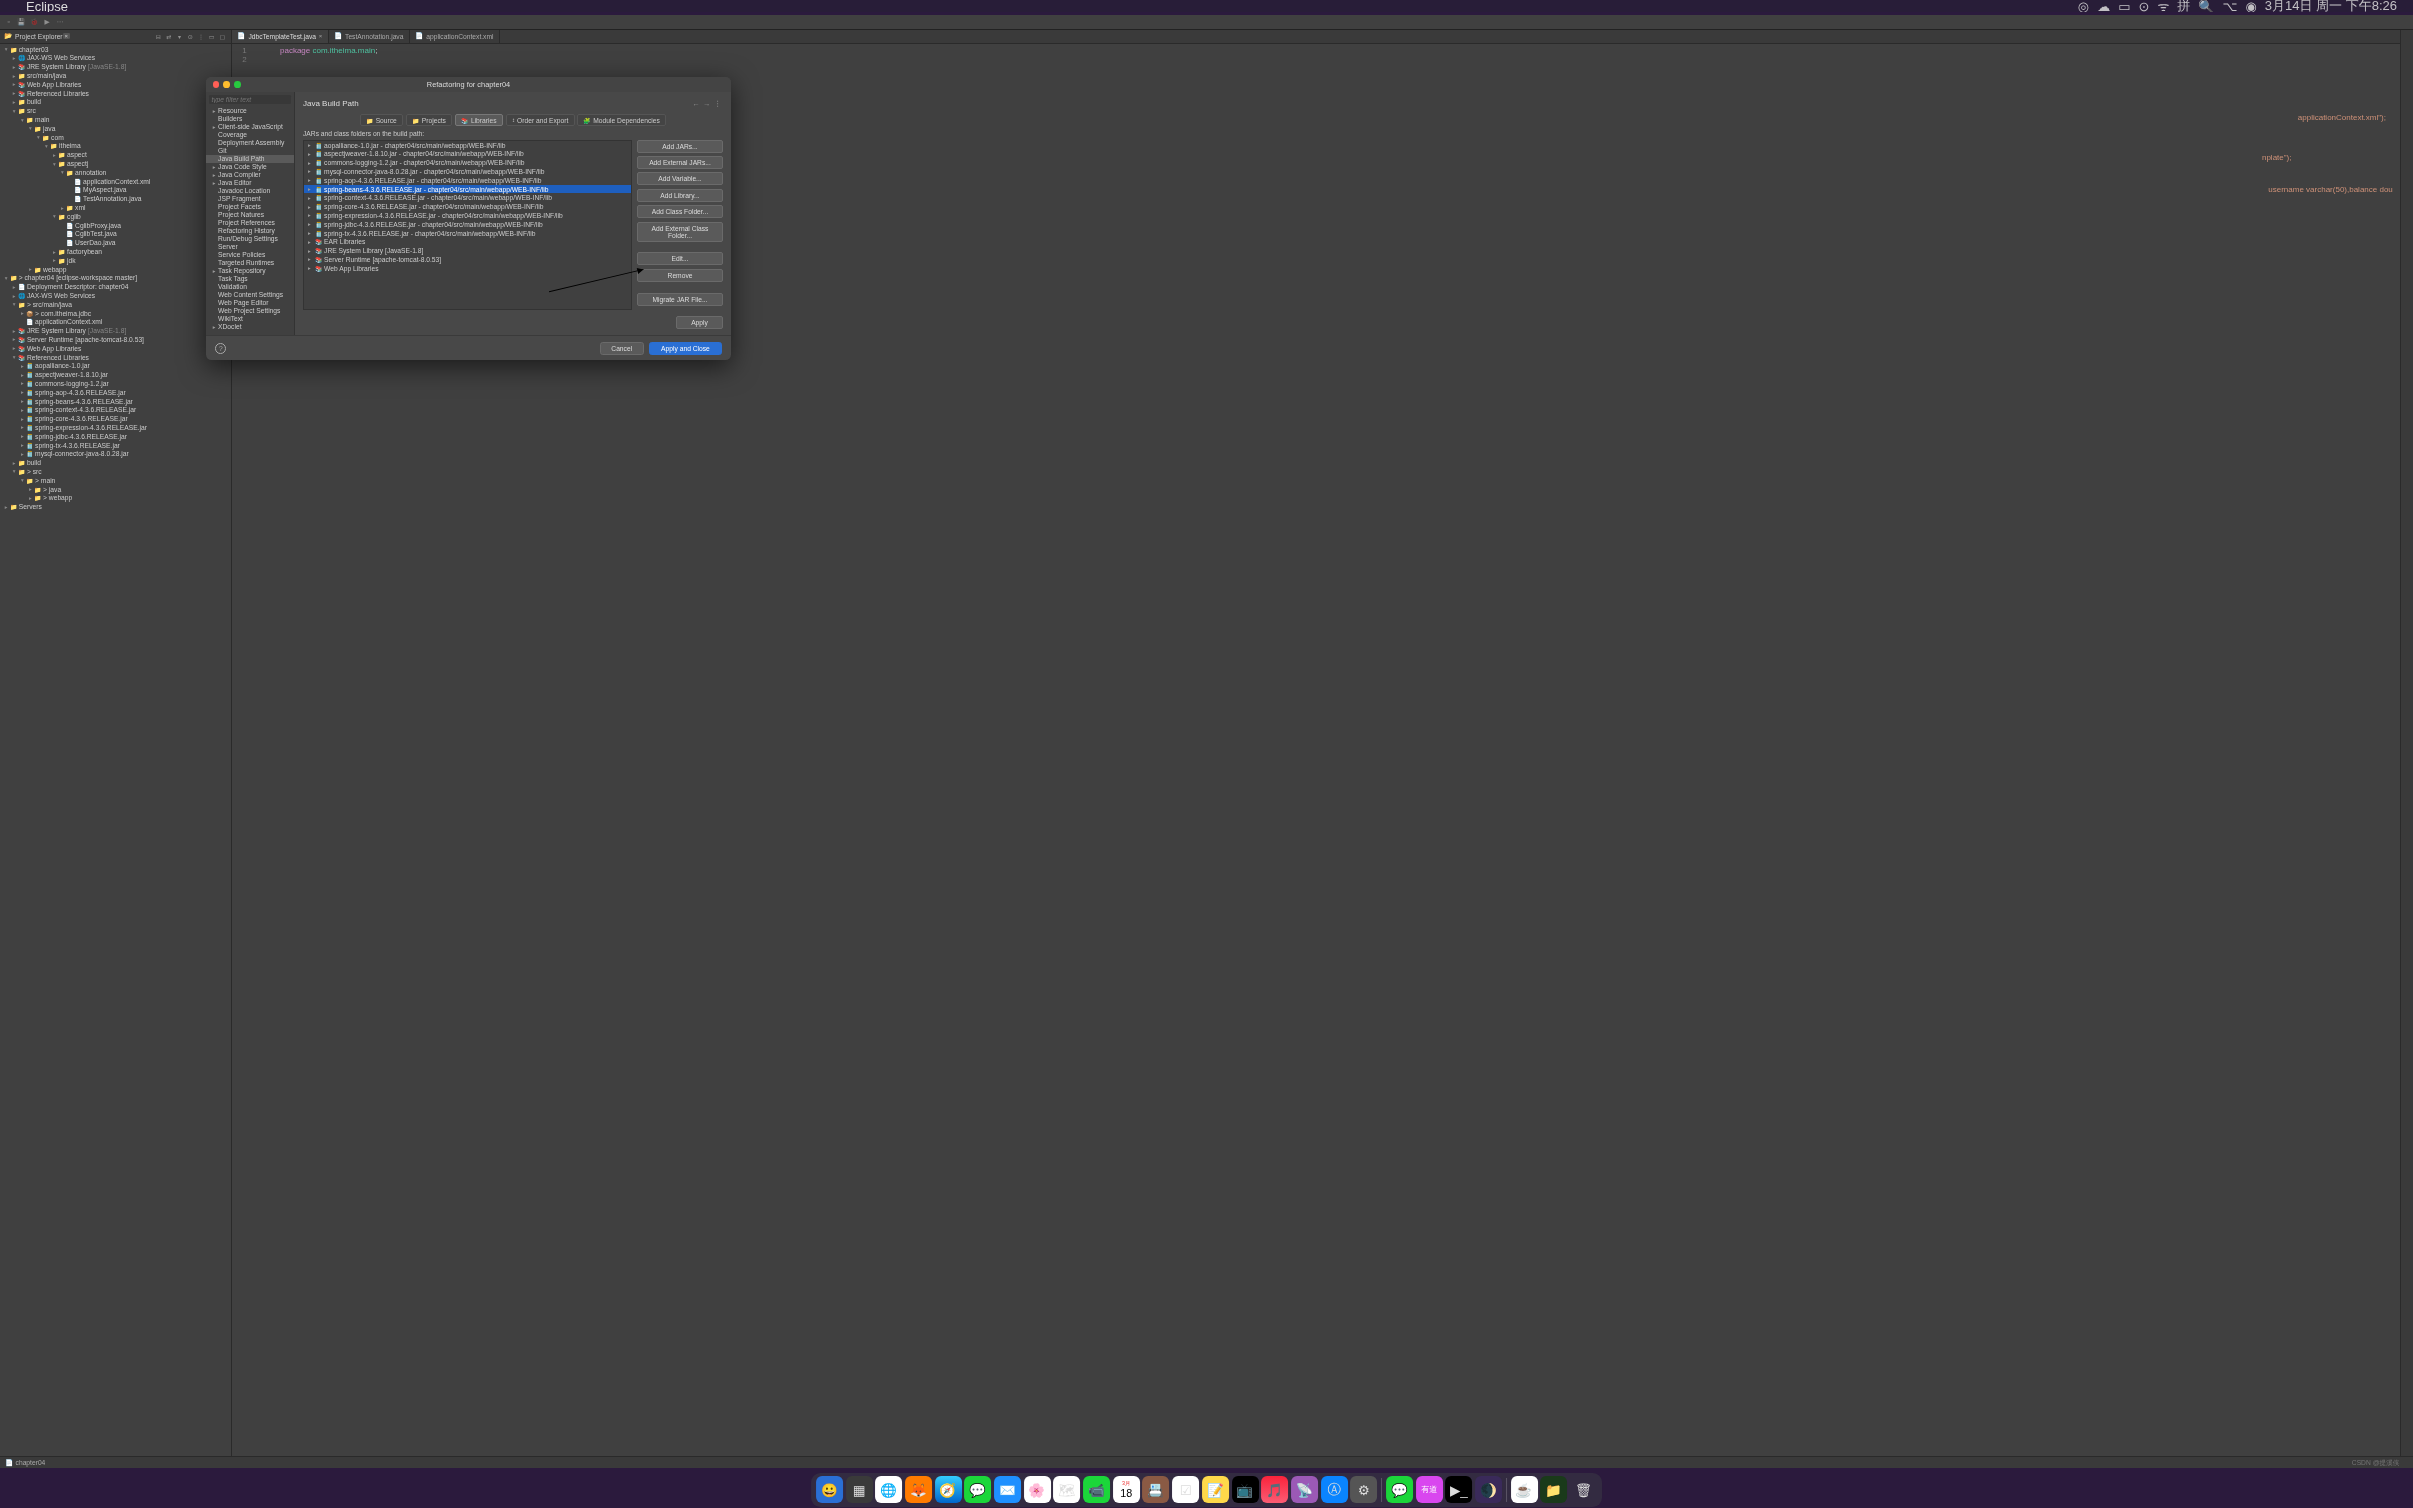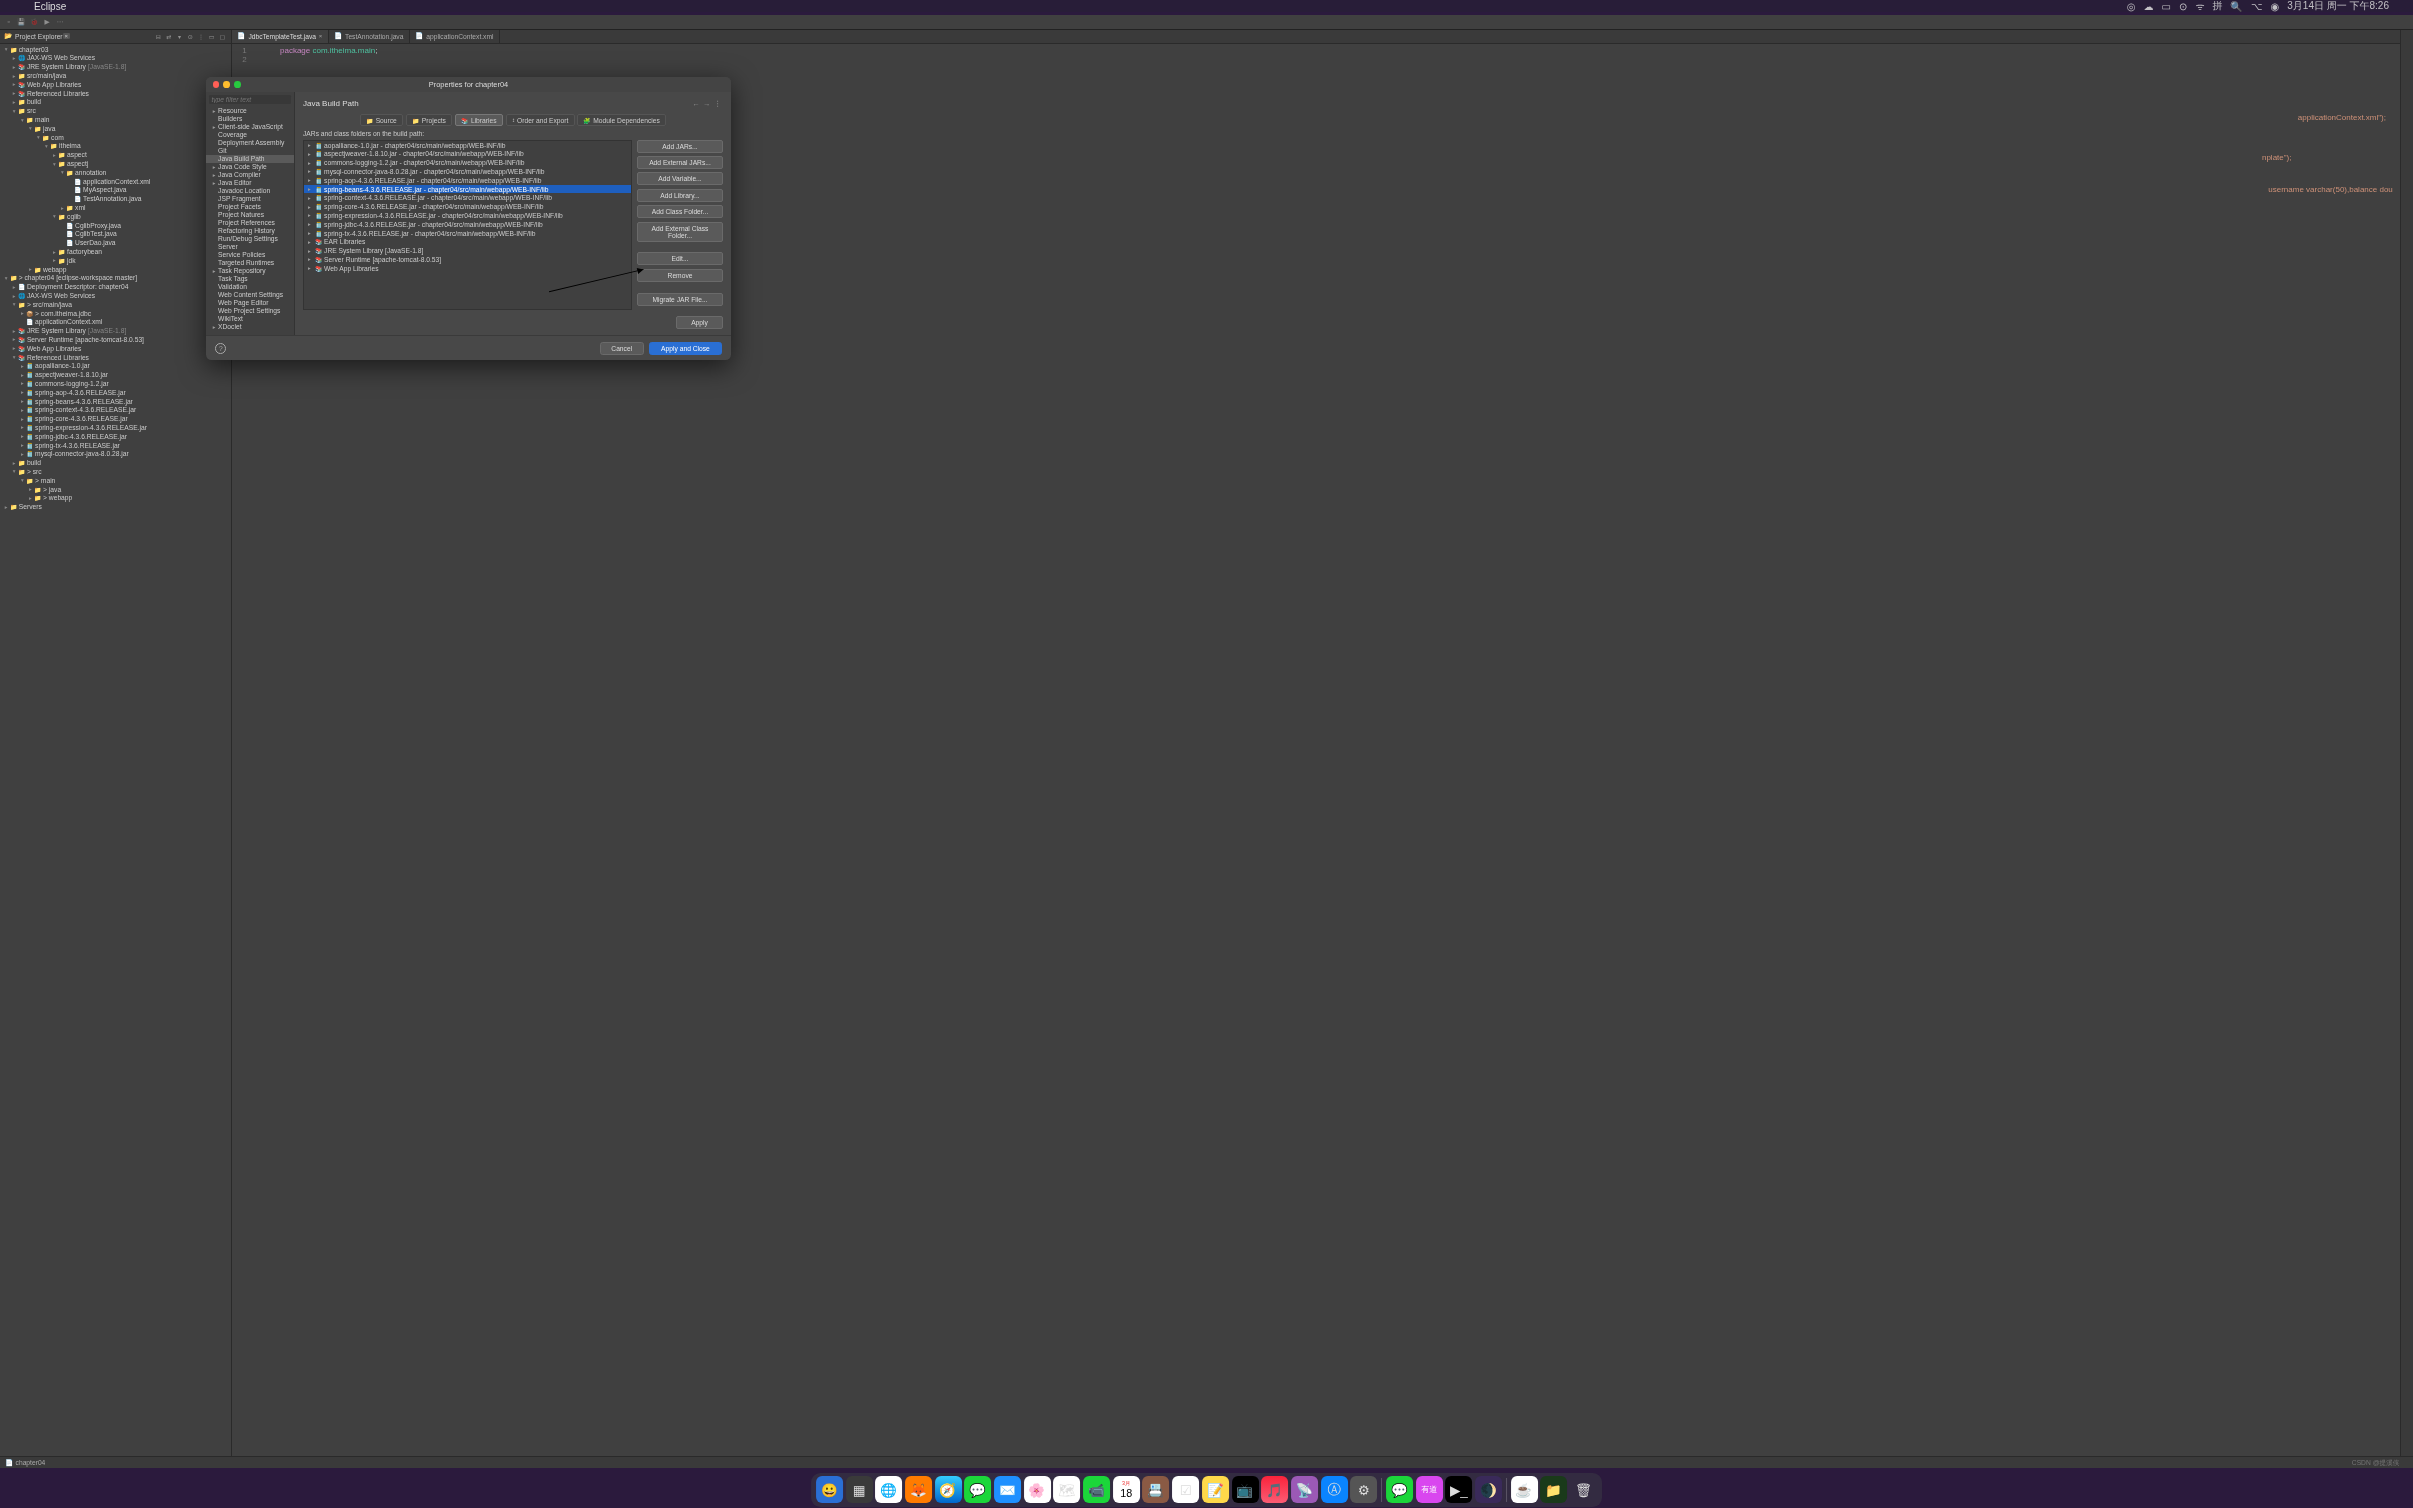--- a/index.html
+++ b/index.html
@@ -1,19 +1,19 @@
 <!DOCTYPE html>
 <html style="font-size:10.8px"><head>
 <meta charset="utf-8">
 <style>
 * { margin: 0; padding: 0; box-sizing: border-box; font-family: -apple-system, sans-serif; }
 body { background: #2b1a3d; color: #ddd; font-size: 7.4px; overflow: hidden; }
 
 
-.mac-menubar { height: 12px; background: rgba(40,30,55,0.85); display: flex; align-items: center; padding: 0 24px; font-size: 10px; }
+.mac-menubar { height: 12px; background: rgba(40,30,55,0.85); display: flex; align-items: center; padding: 0 16px; font-size: 13px; }
 .mac-menubar .apple { margin-right: 10px; }
 .mac-menubar .spacer { flex: 1; }
 .mac-menubar .status-icons { display: flex; gap: 8px; align-items: center; }
 .mac-menubar .status-icons span { opacity: 0.85; }
 
 
 .ide-window { position: absolute; top: 15px; left: 0; right: 0; bottom: 40px; background: #3a3a3a; display: flex; flex-direction: column; }
 .ide-titlebar { height: 13.5px; background: #3a3a3a; display: flex; align-items: center; justify-content: center; font-size: 7.4px; color: #bbb; position: relative; }
 .traffic-lights { position: absolute; left: 5.4px; display: flex; gap: 4px; }
 .traffic-lights span { width: 6.7px; height: 6.7px; border-radius: 50%; background: #555; }
@@ -473,21 +473,21 @@
   </div>
 </div>
 
 <div class="dialog-overlay">
   <div class="dialog-titlebar">
     <div class="traffic-lights">
         <span class="r"></span>
         <span class="y"></span>
         <span class="g"></span>
       </div>
-    <span>Properties for chapter04</span>
+    <span>Refactoring for chapter04</span>
   </div>
   <div class="dialog-body">
     <div class="dialog-sidebar">
       <input class="filter-input" placeholder="type filter text" style="">
       <div class="prop-list" id="prop-list">
           <div class="prop-item">
             <span class="exp">▸</span>
             <span>Resource</span>
           </div>
           <div class="prop-item">

